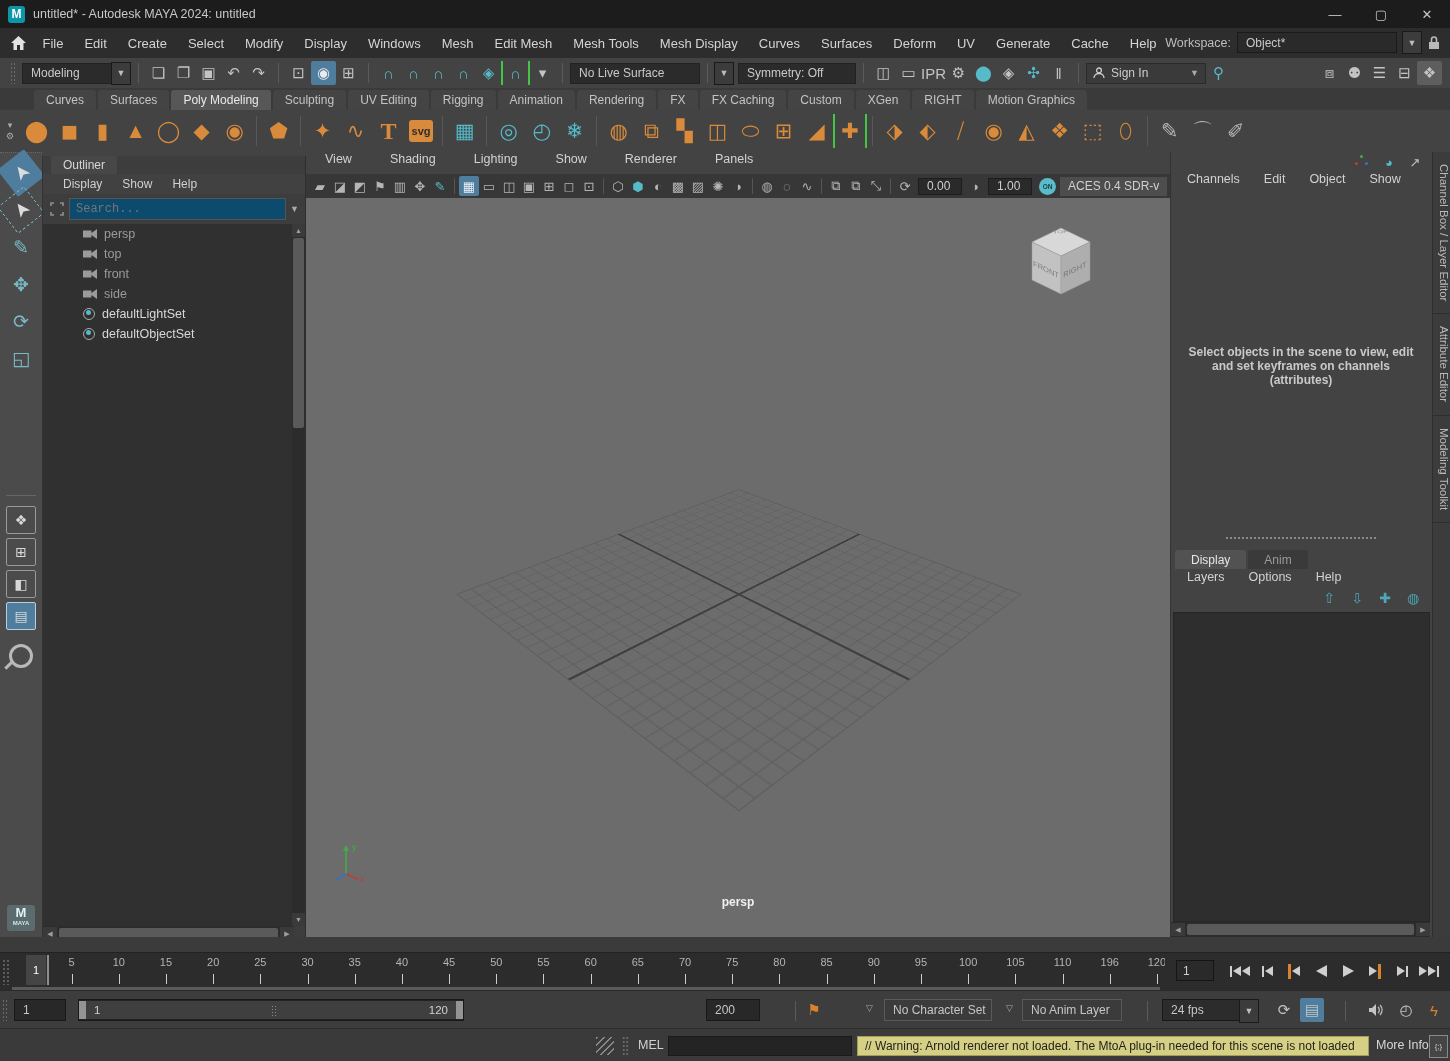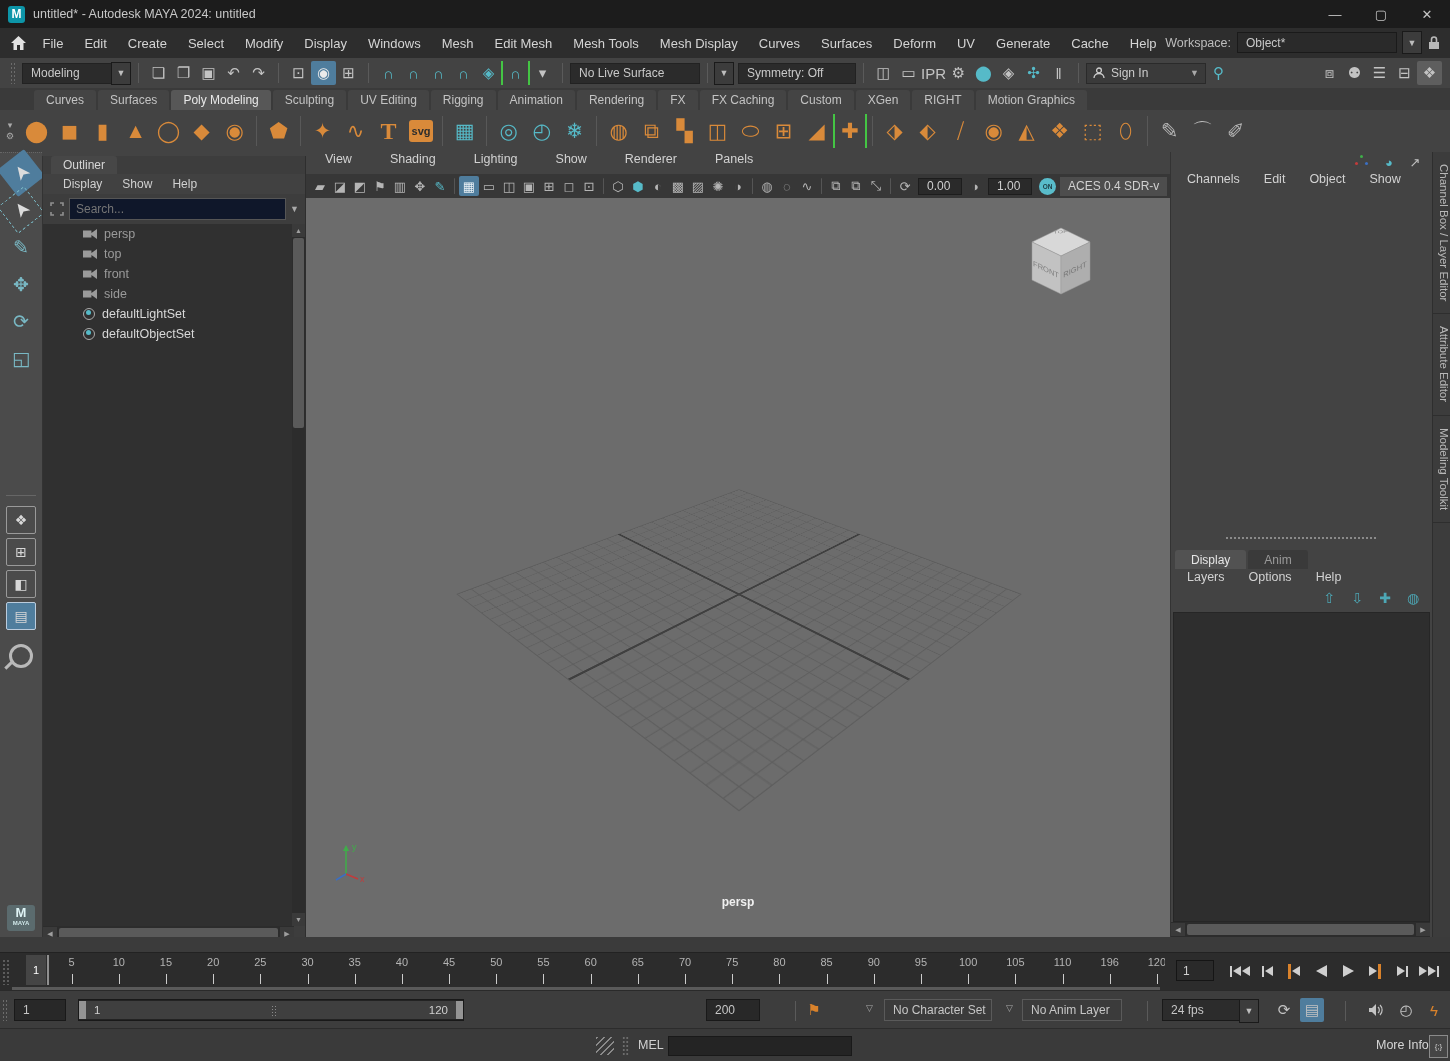--- a/index.html
+++ b/index.html
@@ -72,21 +72,21 @@
   #magnifier::after{content:"";position:absolute;width:3px;height:9px;background:#b9b9b9;left:-5px;top:14px;transform:rotate(45deg)}
   #avatar{position:absolute;left:7px;top:752px;width:28px;height:26px;background:#5b6b6e;border-radius:3px;color:#dff3f5;font-weight:bold;font-size:13px;display:flex;align-items:center;justify-content:center;flex-direction:column;line-height:10px}
   #avatar small{font-size:6px;color:#cfe6e8}
 
   
   #outliner{left:42px;top:4px;width:264px;height:785px;background:#3d3d3d;border-left:1px solid #333;border-right:1px solid #2e2e2e;box-sizing:border-box}
   #outliner-tab{position:absolute;left:8px;top:0;height:18px;background:#474747;color:#d6d6d6;padding:0 12px;display:flex;align-items:center;font-size:12px;border-radius:3px 3px 0 0}
   #outliner-menus{position:absolute;left:0;top:18px;width:100%;height:20px;background:#414141;display:flex;align-items:center;padding-left:10px;box-sizing:border-box;gap:0}
   #outliner-menus .menu-item{padding:0 10px;color:#d0d0d0}
   #outliner-search-row{position:absolute;left:0;top:40px;width:100%;height:26px;display:flex;align-items:center;padding:0 6px;box-sizing:border-box;gap:4px}
-  #outliner-search{flex:1;height:20px;background:#0f172a;border:1px solid #555;color:#cfcfcf;font-size:12px;padding:0 6px;outline:none;font-family:Liberation Sans, sans-serif}
+  #outliner-search{flex:1;height:20px;background:#0c4a6e;border:1px solid #555;color:#cfcfcf;font-size:12px;padding:0 6px;outline:none;font-family:Liberation Mono, monospace}
   #outliner-list{position:absolute;left:0;top:68px;width:251px;bottom:15px;background:#303030}
   .o-item{height:20px;display:flex;align-items:center;gap:7px;padding-left:40px;color:#d8d8d8;font-size:12.5px}
   .o-item.dim{color:#9a9a9a}
   .o-ico{width:14px;height:10px;position:relative;flex:none}
   .o-ico.cam{background:#9a9a9a;clip-path:polygon(0 15%,60% 15%,60% 40%,100% 0,100% 100%,60% 60%,60% 85%,0 85%)}
   .o-ico.set{width:12px;height:12px;border:1.5px solid #a9a9a9;border-radius:50%;box-sizing:border-box}
   .o-ico.set::after{content:"";position:absolute;left:2px;top:1px;width:5px;height:5px;background:#56bac8;border-radius:50%}
   .vscroll{position:absolute;right:0;top:68px;width:13px;bottom:15px;background:#2c2c2c}
   .vscroll .arr{height:13px;display:flex;align-items:center;justify-content:center;font-size:7px;color:#9f9f9f;background:#3a3a3a}
   .vscroll .thumb{position:absolute;left:1px;right:1px;top:14px;height:190px;background:#5a5a5a;border-radius:2px}
@@ -527,20 +527,21 @@
         <span class="icn triad"></span>
         <span class="icn teal">◕</span>
         <span class="icn">↗</span>
       </div>
     <div id="rp-menus">
         <span class="menu-item">Channels</span>
         <span class="menu-item">Edit</span>
         <span class="menu-item">Object</span>
         <span class="menu-item">Show</span>
       </div>
+    <div id="rp-message">Select objects in the scene to view, edit and set keyframes on channels (attributes)</div>
     <div id="rp-splitter"></div>
     <div id="layer-tabs">
         <div class="panel-tab active">Display</div>
         <div class="panel-tab">Anim</div>
       </div>
     <div id="layer-menus">
         <span class="menu-item">Layers</span>
         <span class="menu-item">Options</span>
         <span class="menu-item">Help</span>
       </div>
@@ -670,15 +671,16 @@
   </div>
   <div class="rr-icn" style="left:1394px">◴</div>
   <div class="rr-icn" style="left:1422px;color:#d9822b">ϟ</div>
 </div>
 
 <div id="cmdrow" class="abs">
   <div id="resize-grip"></div>
   <div id="cmd-grip"></div>
   <div id="mel-label">MEL</div>
   <input id="cmd-input" value="" style="">
+  <div id="warnbox">// Warning: Arnold renderer not loaded. The MtoA plug-in needed for this scene is not loaded</div>
   <div id="more-info">More Info</div>
   <div id="script-editor-btn">{;}</div>
 </div>
 
 </body></html>

